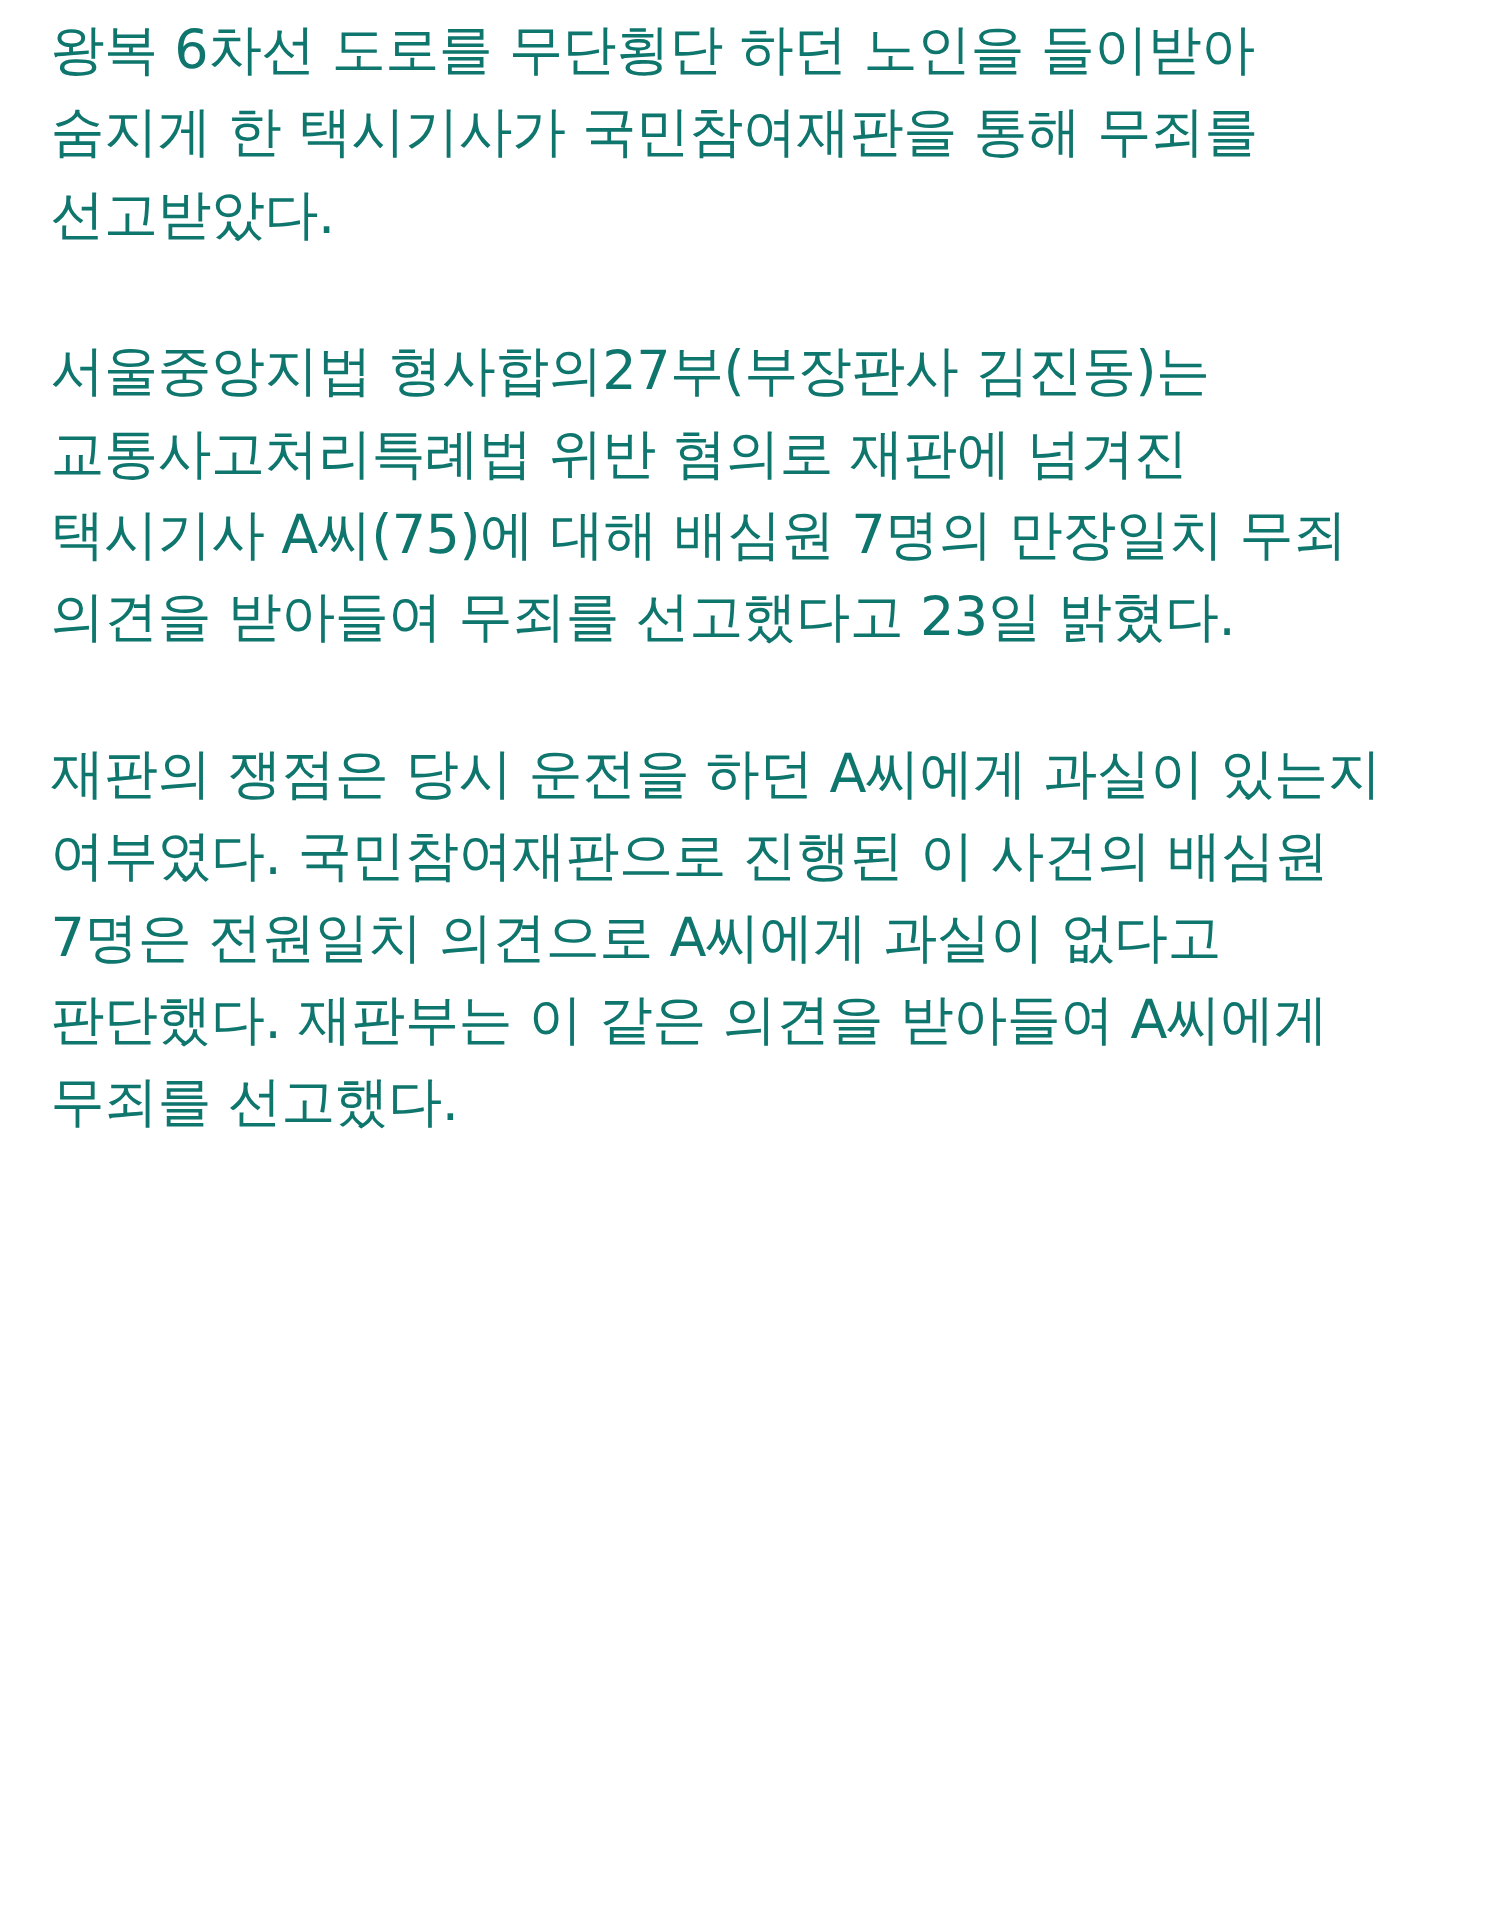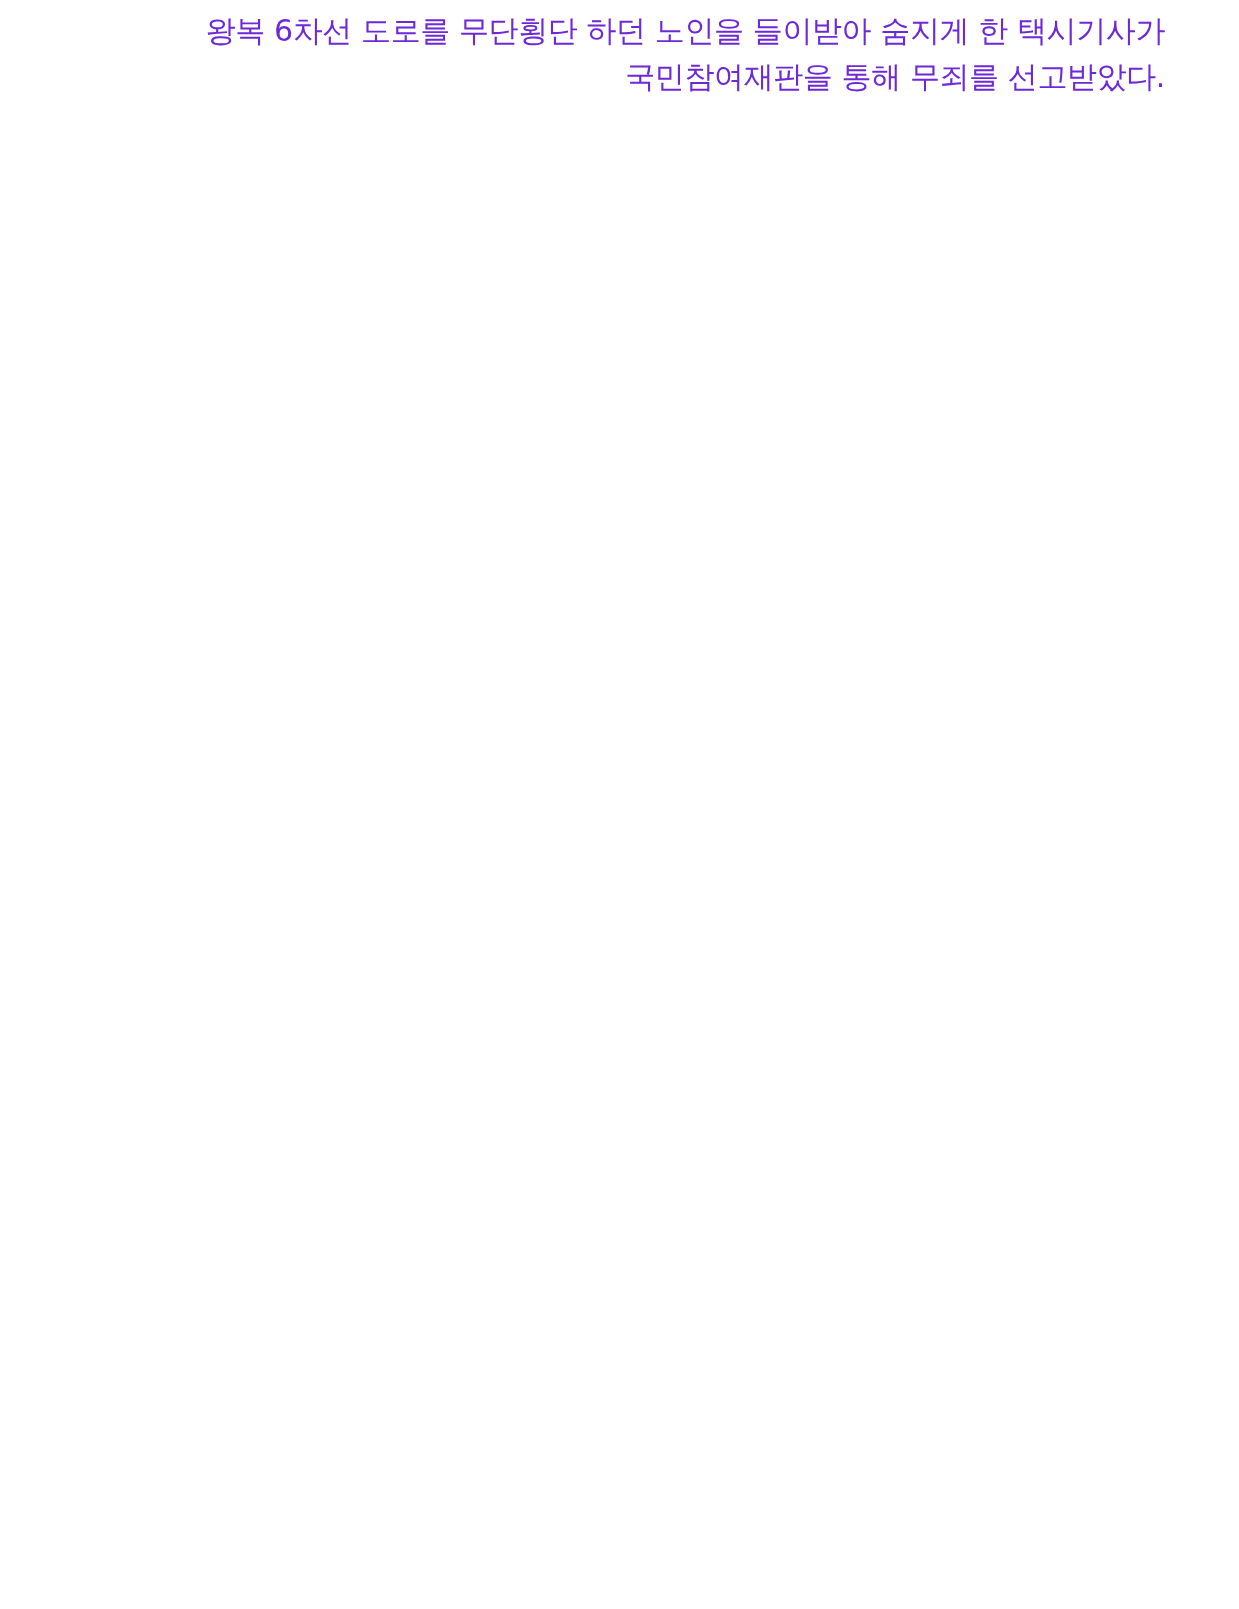--- a/index.html
+++ b/index.html
@@ -15,30 +15,32 @@
     color: #111111;
     -webkit-font-smoothing: antialiased;
   }
   .article {
     box-sizing: border-box;
     width: 1239px;
     padding: 8px 74px 24px 42px;
   }
   .article p {
     margin: 0 0 62px 0;
-    font-size: 30px;
+    font-size: 45px;
     line-height: 1.52;
     letter-spacing: -0.4px;
     font-weight: 400;
-    color: #6d28d9;
+    color: #0f766e;
     word-break: keep-all;
-    text-align: right;
+    text-align: left;
   }
   .article p:last-child {
     margin-bottom: 0;
   }
 </style>
 </head>
 <body>
 
 <article class="article">
   <p>왕복 6차선 도로를 무단횡단 하던 노인을 들이받아 숨지게 한 택시기사가 국민참여재판을 통해 무죄를 선고받았다.</p>
+  <p>서울중앙지법 형사합의27부(부장판사 김진동)는 교통사고처리특례법 위반 혐의로 재판에 넘겨진 택시기사 A씨(75)에 대해 배심원 7명의 만장일치 무죄 의견을 받아들여 무죄를 선고했다고 23일 밝혔다.</p>
+  <p>재판의 쟁점은 당시 운전을 하던 A씨에게 과실이 있는지 여부였다. 국민참여재판으로 진행된 이 사건의 배심원 7명은 전원일치 의견으로 A씨에게 과실이 없다고 판단했다. 재판부는 이 같은 의견을 받아들여 A씨에게 무죄를 선고했다.</p>
 </article>
 
 </body></html>

